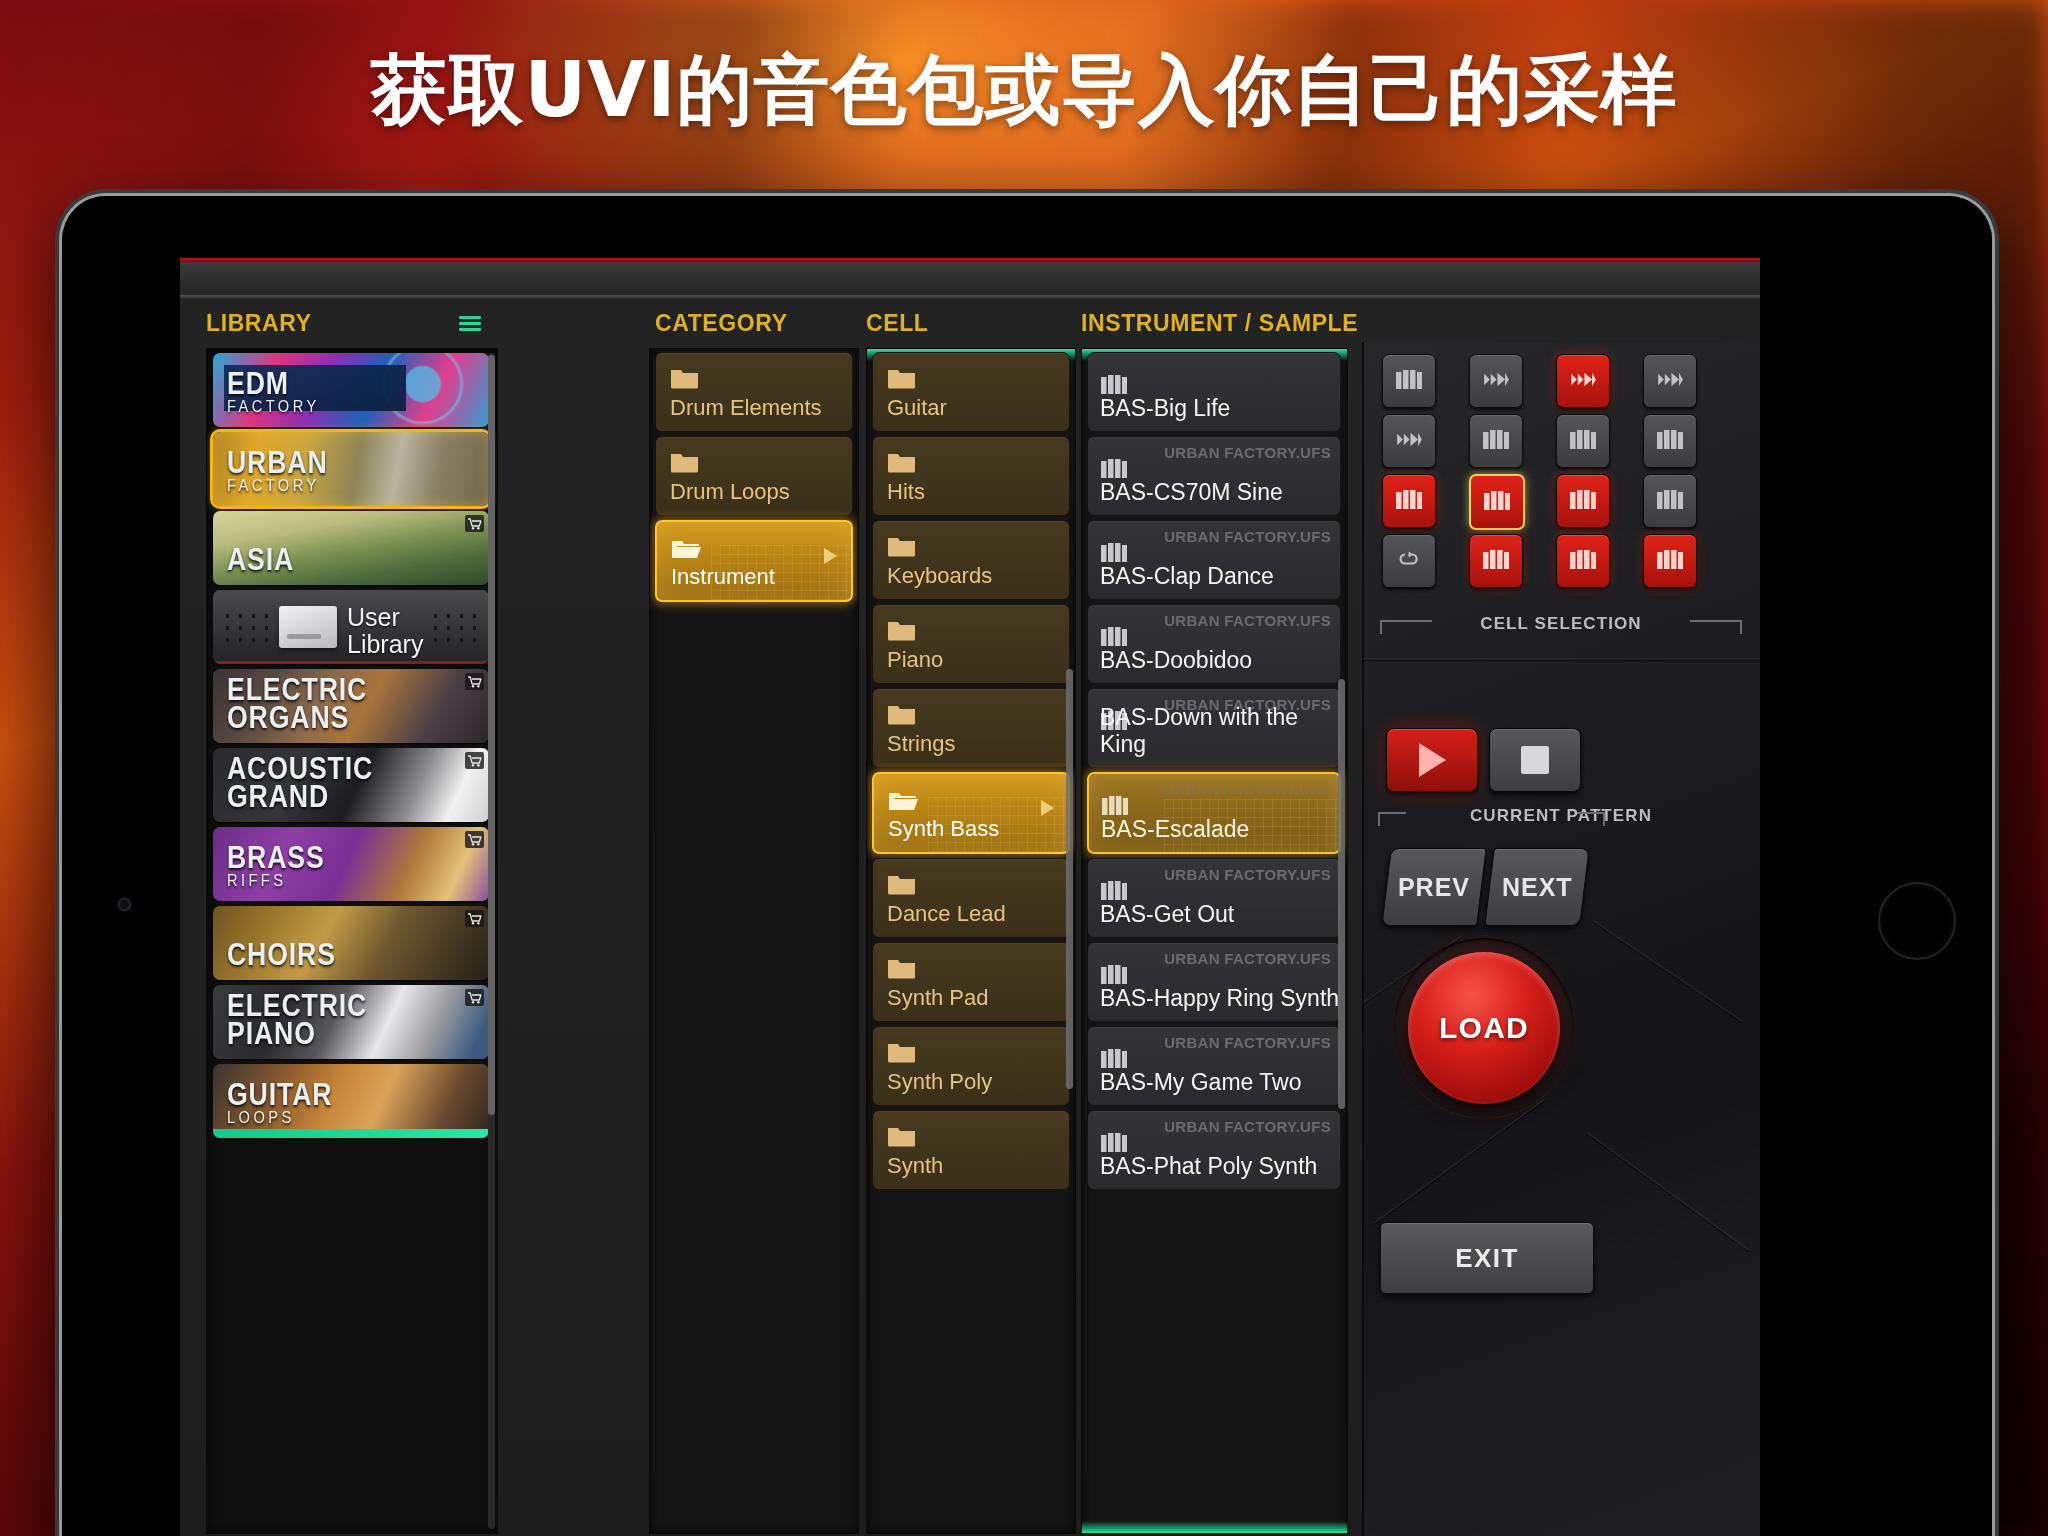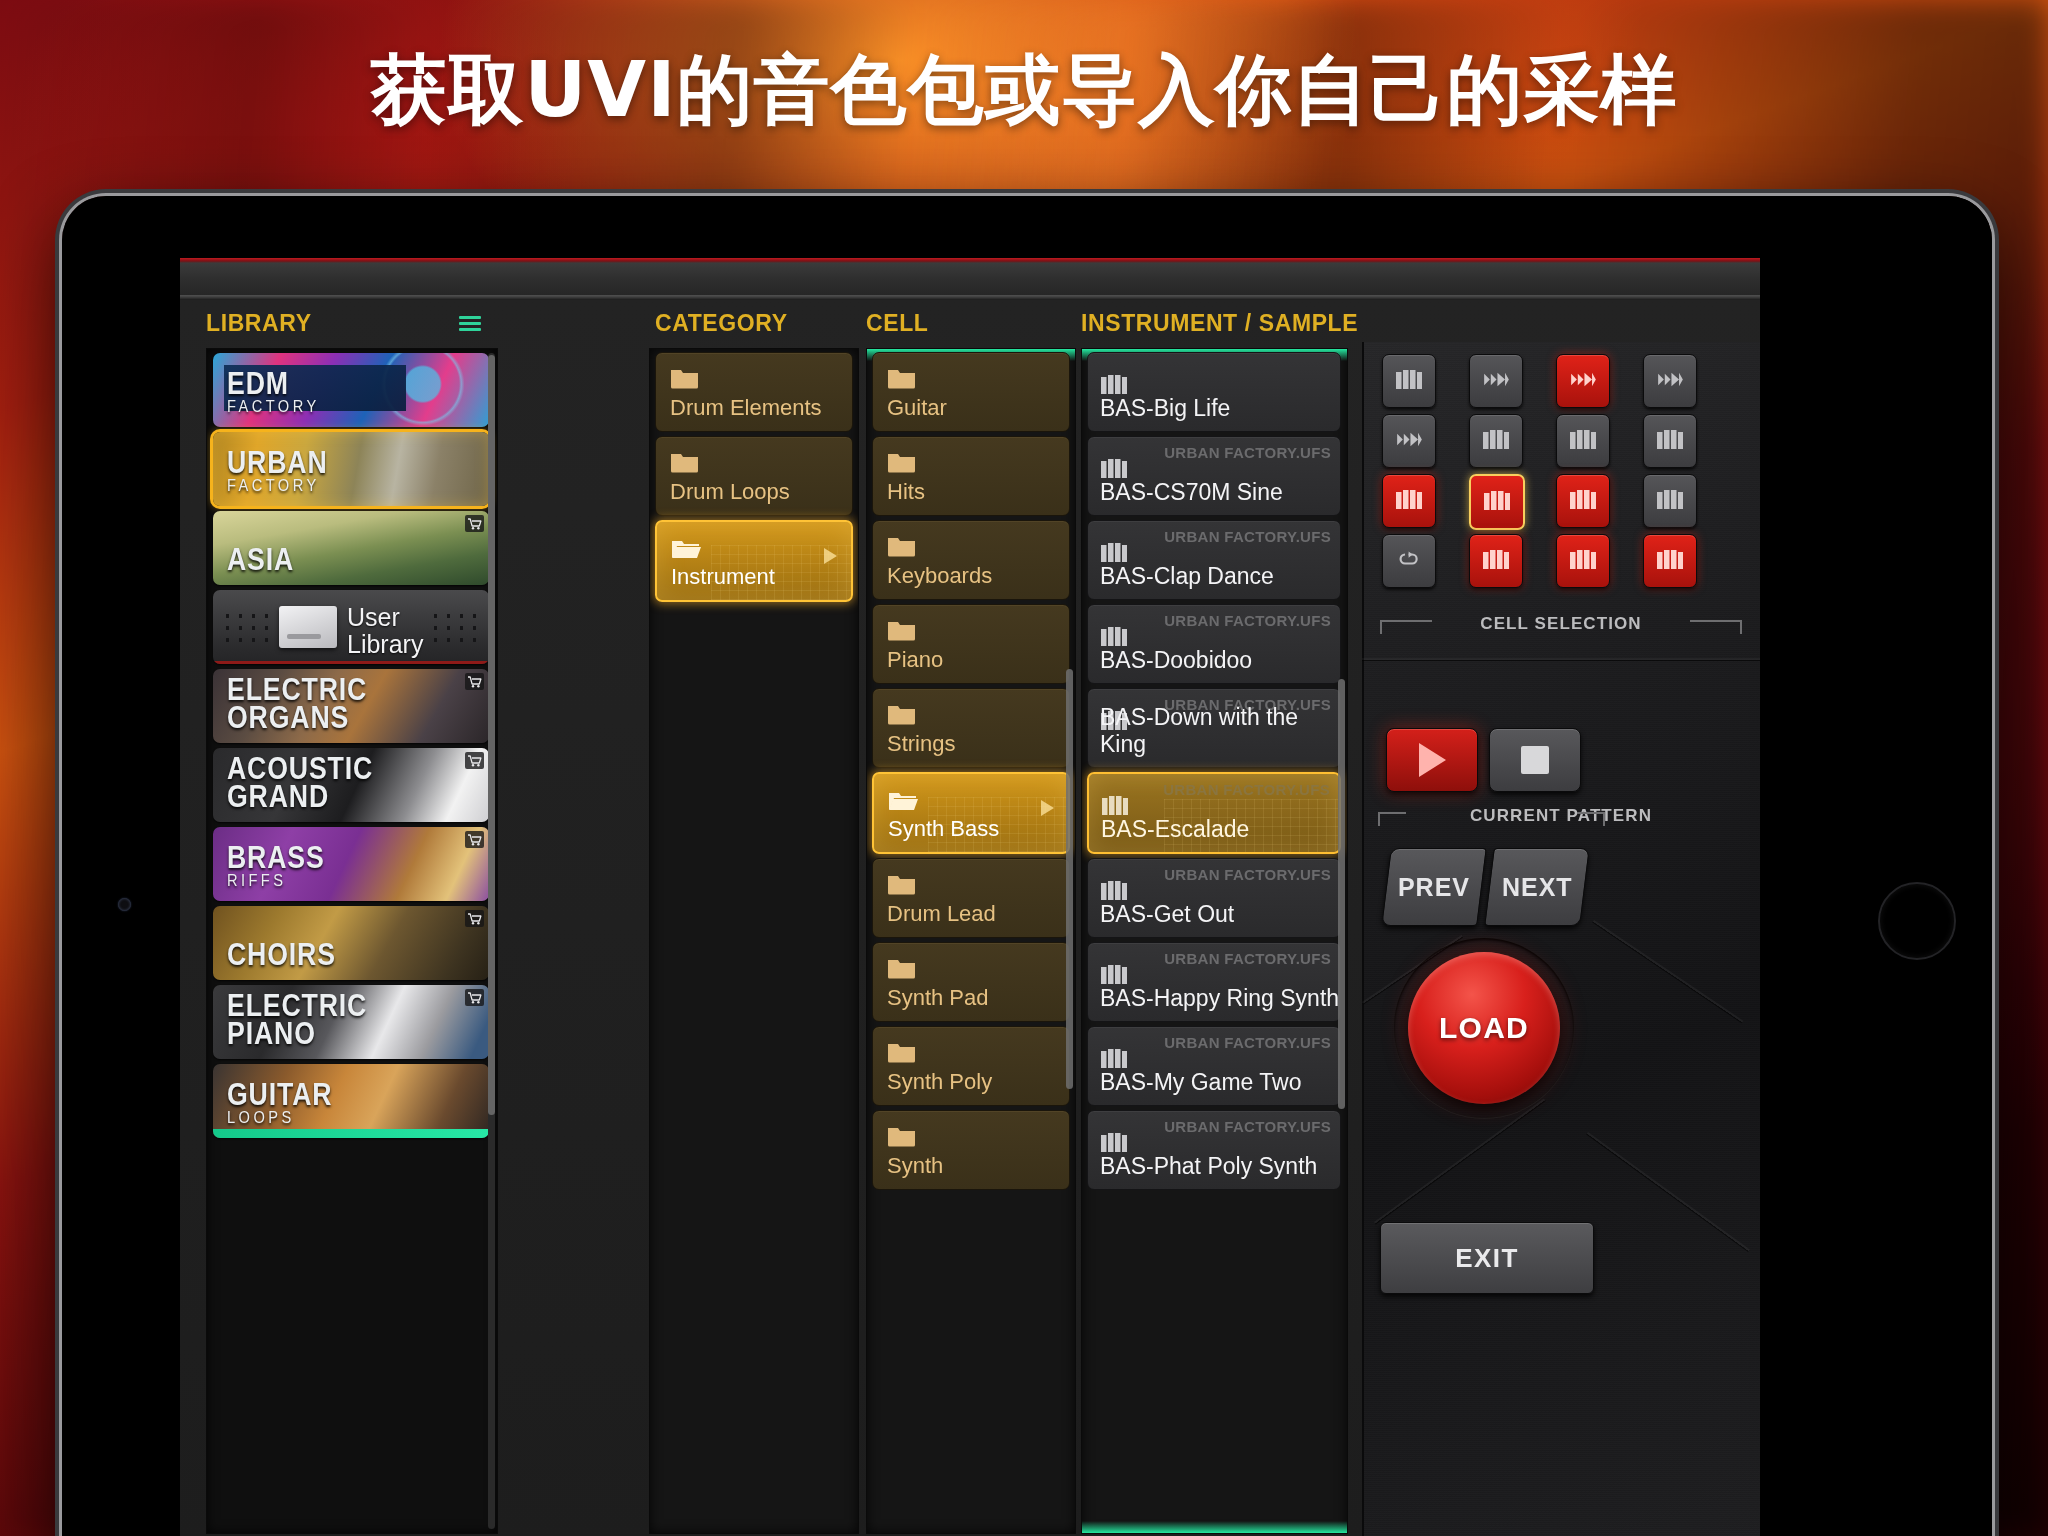--- a/index.html
+++ b/index.html
@@ -455,21 +455,21 @@
                   <path d="M1 5h10l2 3h15v2H6L2 21H1z" fill="#fff3d8"></path>
                   <path d="M5 11h25l-4 11H1z" fill="#fff3d8"></path>
                 </svg></div>
               <div class="arrow"></div>
               <div class="flabel">Synth Bass</div>
             </div>
             <div class="folder">
               <div class="fi"><svg viewBox="0 0 30 23" width="30" height="23">
                   <path d="M1 3h10l2 3h15v14a1.5 1.5 0 0 1-1.5 1.5h-24A1.5 1.5 0 0 1 1 20z" fill="#e0b97c"></path>
                 </svg></div>
-              <div class="flabel">Drum Lead</div>
+              <div class="flabel">Dance Lead</div>
             </div>
             <div class="folder">
               <div class="fi"><svg viewBox="0 0 30 23" width="30" height="23">
                   <path d="M1 3h10l2 3h15v14a1.5 1.5 0 0 1-1.5 1.5h-24A1.5 1.5 0 0 1 1 20z" fill="#e0b97c"></path>
                 </svg></div>
               <div class="flabel">Synth Pad</div>
             </div>
             <div class="folder">
               <div class="fi"><svg viewBox="0 0 30 23" width="30" height="23">
                   <path d="M1 3h10l2 3h15v14a1.5 1.5 0 0 1-1.5 1.5h-24A1.5 1.5 0 0 1 1 20z" fill="#e0b97c"></path>

